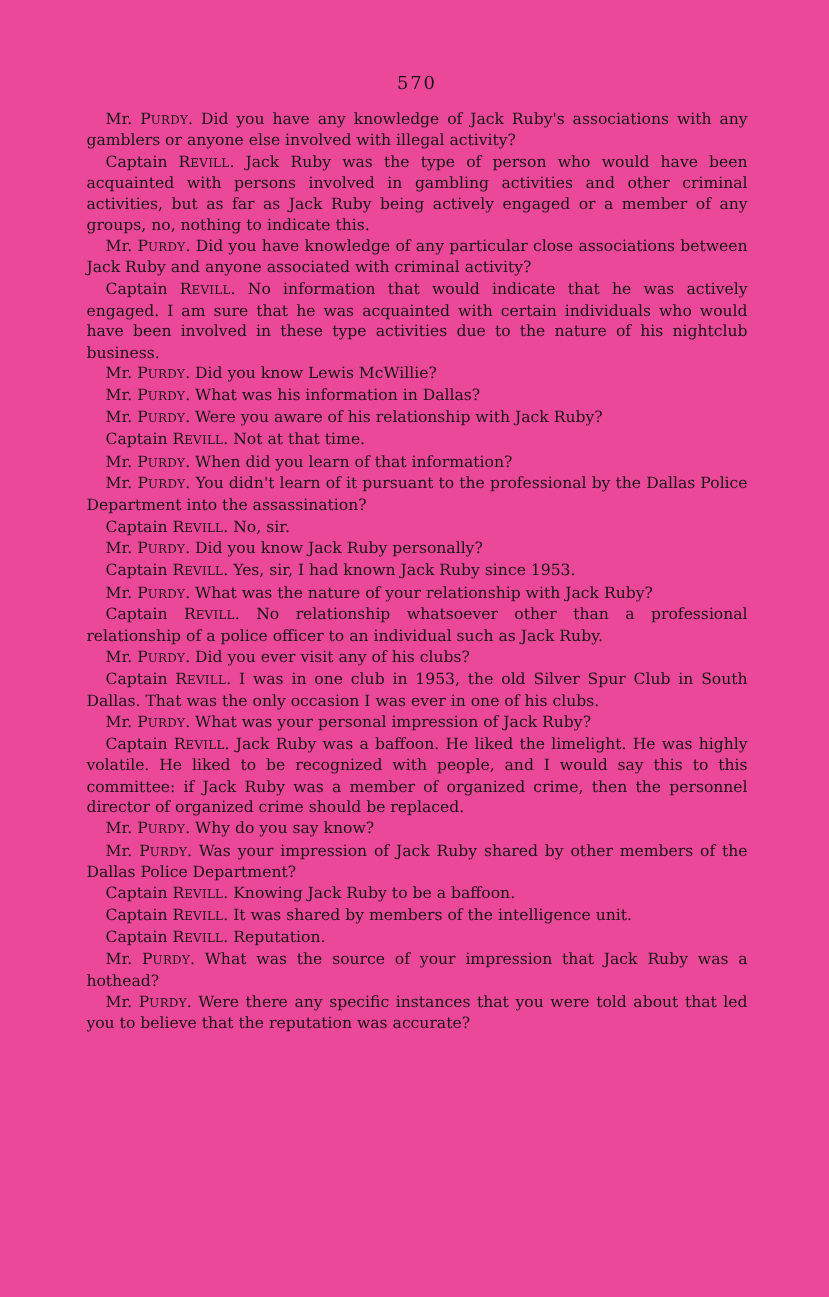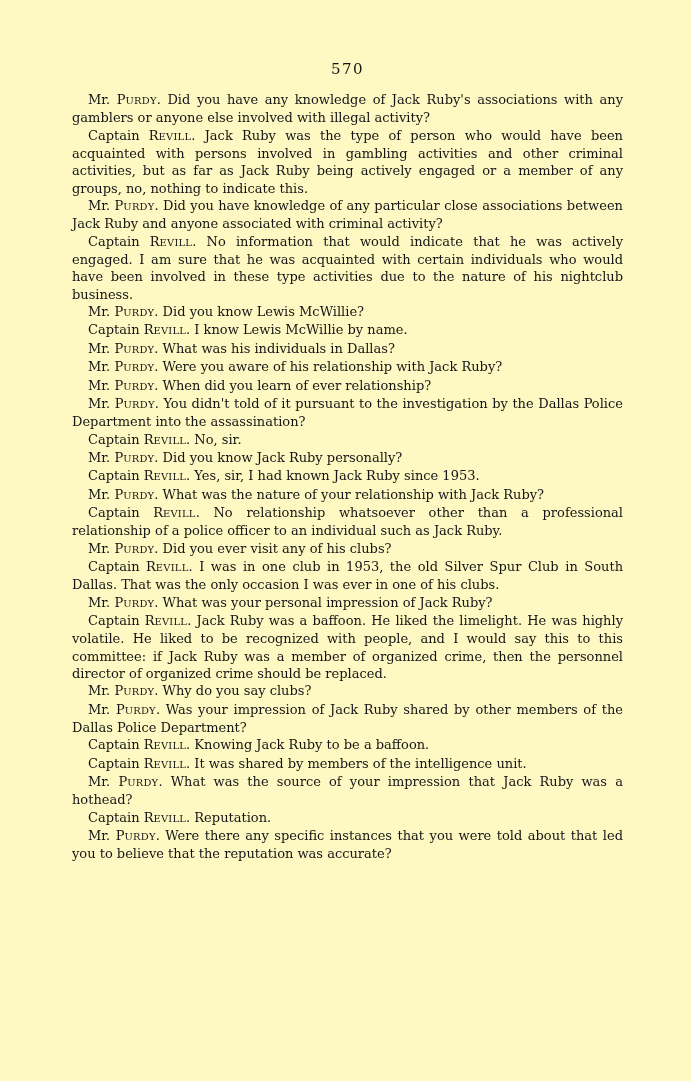--- a/index.html
+++ b/index.html
@@ -4,21 +4,21 @@
 <style>
   html, body {
     margin: 0;
     padding: 0;
     background: #ffffff;
   }
   .page {
     position: relative;
     width: 691px;
     height: 1081px;
-    background: #fef9c3;
+    background: #ec4899;
     color: #151515;
     font-family: "DejaVu Serif", "Liberation Serif", serif;
     overflow: hidden;
   }
   .page-number {
     position: absolute;
     top: 60px;
     left: 72px;
     width: 551px;
     text-align: center;
@@ -54,58 +54,58 @@
   <p class="para"><span class="speaker-title">Mr. </span><span class="speaker-name"><span>P</span><span class="sc-rest">urdy</span></span><span class="speech-text">. Did you have any knowledge of Jack Ruby's associations with any gamblers or anyone else involved with illegal activity?</span></p>
 
   <p class="para"><span class="speaker-title">Captain </span><span class="speaker-name"><span>R</span><span class="sc-rest">evill</span></span><span class="speech-text">. Jack Ruby was the type of person who would have been acquainted with persons involved in gambling activities and other criminal activities, but as far as Jack Ruby being actively engaged or a member of any groups, no, nothing to indicate this.</span></p>
 
   <p class="para"><span class="speaker-title">Mr. </span><span class="speaker-name"><span>P</span><span class="sc-rest">urdy</span></span><span class="speech-text">. Did you have knowledge of any particular close associations between Jack Ruby and anyone associated with criminal activity?</span></p>
 
   <p class="para"><span class="speaker-title">Captain </span><span class="speaker-name"><span>R</span><span class="sc-rest">evill</span></span><span class="speech-text">. No information that would indicate that he was actively engaged. I am sure that he was acquainted with certain individuals who would have been involved in these type activities due to the nature of his nightclub business.</span></p>
 
   <p class="para"><span class="speaker-title">Mr. </span><span class="speaker-name"><span>P</span><span class="sc-rest">urdy</span></span><span class="speech-text">. Did you know Lewis McWillie?</span></p>
 
-  <p class="para"><span class="speaker-title">Captain </span><span class="speaker-name"><span>R</span><span class="sc-rest">evill</span></span><span class="speech-text">. I know Lewis McWillie by name.</span></p>
 
-  <p class="para"><span class="speaker-title">Mr. </span><span class="speaker-name"><span>P</span><span class="sc-rest">urdy</span></span><span class="speech-text">. What was his individuals in Dallas?</span></p>
+  <p class="para"><span class="speaker-title">Mr. </span><span class="speaker-name"><span>P</span><span class="sc-rest">urdy</span></span><span class="speech-text">. What was his information in Dallas?</span></p>
 
 
   <p class="para"><span class="speaker-title">Mr. </span><span class="speaker-name"><span>P</span><span class="sc-rest">urdy</span></span><span class="speech-text">. Were you aware of his relationship with Jack Ruby?</span></p>
 
+  <p class="para"><span class="speaker-title">Captain </span><span class="speaker-name"><span>R</span><span class="sc-rest">evill</span></span><span class="speech-text">. Not at that time.</span></p>
 
-  <p class="para"><span class="speaker-title">Mr. </span><span class="speaker-name"><span>P</span><span class="sc-rest">urdy</span></span><span class="speech-text">. When did you learn of ever relationship?</span></p>
+  <p class="para"><span class="speaker-title">Mr. </span><span class="speaker-name"><span>P</span><span class="sc-rest">urdy</span></span><span class="speech-text">. When did you learn of that information?</span></p>
 
 
-  <p class="para"><span class="speaker-title">Mr. </span><span class="speaker-name"><span>P</span><span class="sc-rest">urdy</span></span><span class="speech-text">. You didn't told of it pursuant to the investigation by the Dallas Police Department into the assassination?</span></p>
+  <p class="para"><span class="speaker-title">Mr. </span><span class="speaker-name"><span>P</span><span class="sc-rest">urdy</span></span><span class="speech-text">. You didn't learn of it pursuant to the professional by the Dallas Police Department into the assassination?</span></p>
 
   <p class="para"><span class="speaker-title">Captain </span><span class="speaker-name"><span>R</span><span class="sc-rest">evill</span></span><span class="speech-text">. No, sir.</span></p>
 
   <p class="para"><span class="speaker-title">Mr. </span><span class="speaker-name"><span>P</span><span class="sc-rest">urdy</span></span><span class="speech-text">. Did you know Jack Ruby personally?</span></p>
 
   <p class="para"><span class="speaker-title">Captain </span><span class="speaker-name"><span>R</span><span class="sc-rest">evill</span></span><span class="speech-text">. Yes, sir, I had known Jack Ruby since 1953.</span></p>
 
   <p class="para"><span class="speaker-title">Mr. </span><span class="speaker-name"><span>P</span><span class="sc-rest">urdy</span></span><span class="speech-text">. What was the nature of your relationship with Jack Ruby?</span></p>
 
   <p class="para"><span class="speaker-title">Captain </span><span class="speaker-name"><span>R</span><span class="sc-rest">evill</span></span><span class="speech-text">. No relationship whatsoever other than a professional relationship of a police officer to an individual such as Jack Ruby.</span></p>
 
   <p class="para"><span class="speaker-title">Mr. </span><span class="speaker-name"><span>P</span><span class="sc-rest">urdy</span></span><span class="speech-text">. Did you ever visit any of his clubs?</span></p>
 
   <p class="para"><span class="speaker-title">Captain </span><span class="speaker-name"><span>R</span><span class="sc-rest">evill</span></span><span class="speech-text">. I was in one club in 1953, the old Silver Spur Club in South Dallas. That was the only occasion I was ever in one of his clubs.</span></p>
 
   <p class="para"><span class="speaker-title">Mr. </span><span class="speaker-name"><span>P</span><span class="sc-rest">urdy</span></span><span class="speech-text">. What was your personal impression of Jack Ruby?</span></p>
 
   <p class="para"><span class="speaker-title">Captain </span><span class="speaker-name"><span>R</span><span class="sc-rest">evill</span></span><span class="speech-text">. Jack Ruby was a baffoon. He liked the limelight. He was highly volatile. He liked to be recognized with people, and I would say this to this committee: if Jack Ruby was a member of organized crime, then the personnel director of organized crime should be replaced.</span></p>
 
-  <p class="para"><span class="speaker-title">Mr. </span><span class="speaker-name"><span>P</span><span class="sc-rest">urdy</span></span><span class="speech-text">. Why do you say clubs?</span></p>
+  <p class="para"><span class="speaker-title">Mr. </span><span class="speaker-name"><span>P</span><span class="sc-rest">urdy</span></span><span class="speech-text">. Why do you say know?</span></p>
 
   <p class="para"><span class="speaker-title">Mr. </span><span class="speaker-name"><span>P</span><span class="sc-rest">urdy</span></span><span class="speech-text">. Was your impression of Jack Ruby shared by other members of the Dallas Police Department?</span></p>
 
   <p class="para"><span class="speaker-title">Captain </span><span class="speaker-name"><span>R</span><span class="sc-rest">evill</span></span><span class="speech-text">. Knowing Jack Ruby to be a baffoon.</span></p>
 
   <p class="para"><span class="speaker-title">Captain </span><span class="speaker-name"><span>R</span><span class="sc-rest">evill</span></span><span class="speech-text">. It was shared by members of the intelligence unit.</span></p>
 
+  <p class="para"><span class="speaker-title">Captain </span><span class="speaker-name"><span>R</span><span class="sc-rest">evill</span></span><span class="speech-text">. Reputation.</span></p>
+
   <p class="para"><span class="speaker-title">Mr. </span><span class="speaker-name"><span>P</span><span class="sc-rest">urdy</span></span><span class="speech-text">. What was the source of your impression that Jack Ruby was a hothead?</span></p>
-
-  <p class="para"><span class="speaker-title">Captain </span><span class="speaker-name"><span>R</span><span class="sc-rest">evill</span></span><span class="speech-text">. Reputation.</span></p>
 
   <p class="para"><span class="speaker-title">Mr. </span><span class="speaker-name"><span>P</span><span class="sc-rest">urdy</span></span><span class="speech-text">. Were there any specific instances that you were told about that led you to believe that the reputation was accurate?</span></p>
 </div>
 </div>
 
 </body></html>

